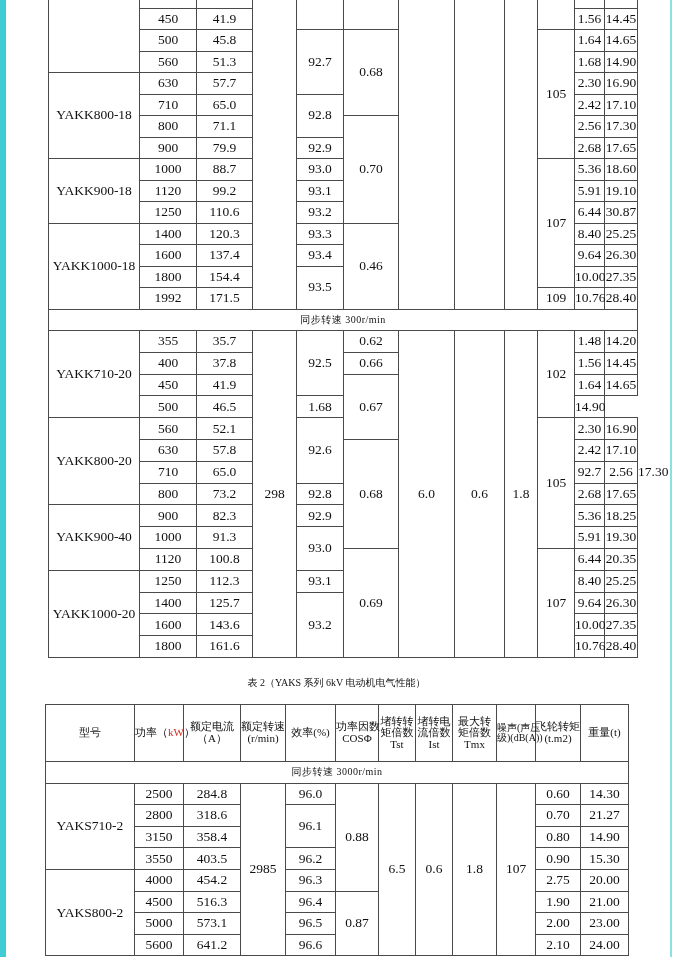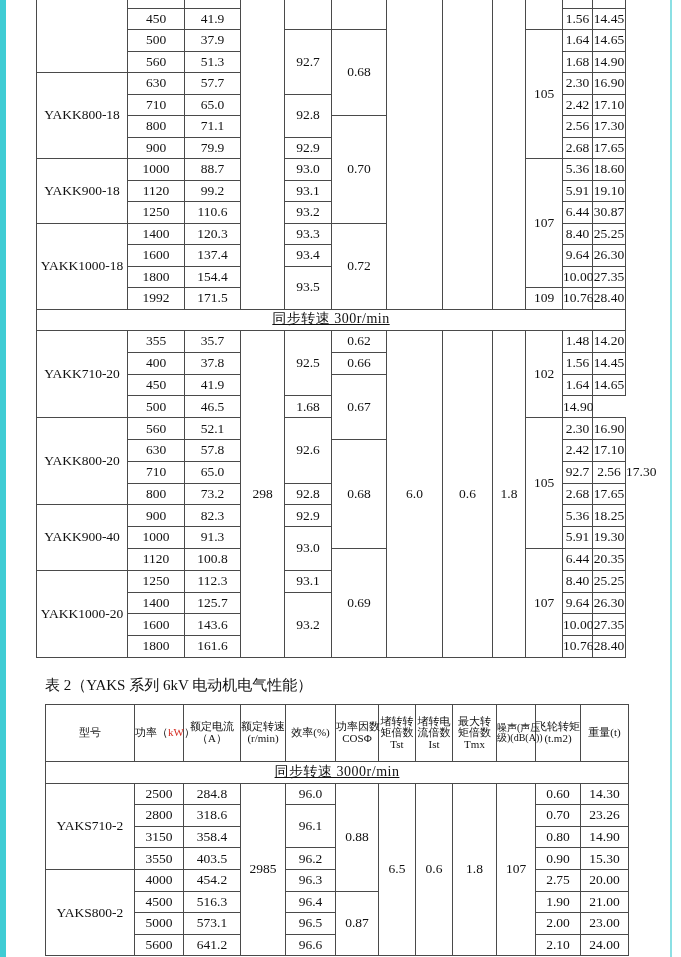--- a/index.html
+++ b/index.html
@@ -13,36 +13,36 @@
   #right-line{position:absolute;left:670px;top:0;width:2px;height:957px;}
   table{border-collapse:collapse;table-layout:fixed;position:absolute;}
   td,th{
     border:1px solid #4a4a4a;
     text-align:center;vertical-align:middle;
     padding:0;line-height:1.05;
     font-size:13.5px;font-weight:normal;
     white-space:nowrap;overflow:visible;
   }
   td.ct{border-top:none;}
-  #table1{left:36px;top:0;width:589px;}
+  #table1{left:48px;top:0;width:589px;}
   #table2{left:45px;top:704px;width:583px;}
   #table1 tr{height:21.5px;}
   #table1 tr.stub{height:8px;}
   #table1 tr.s2{height:21.8px;}
   #table2 tr{height:21.6px;}
   #table2 tr.head{height:57px;}
   tr.sync-row{height:20px;}
-  tr.sync-row td{font-size:14px;letter-spacing:0.5px;text-decoration:underline;}
+  tr.sync-row td{font-size:10px;letter-spacing:0.5px;}
   th div{white-space:nowrap;}
   #table2 th{font-size:11px;}
   #table2 th.small{font-size:10px;}
   .red{color:#d42a20;}
   #table2-title{
     position:absolute;left:45px;top:676px;width:583px;height:22px;
-    font-size:15px;color:#111;
+    text-align:center;font-size:10px;color:#111;
   }
 </style>
 </head>
 <body>
 
 <div id="left-bar" style="background: rgb(63, 204, 212);"></div>
 <div id="right-line" style="background: rgb(139, 224, 228);"></div>
 
 <table id="table1">
     <colgroup>
@@ -75,21 +75,21 @@
         <td class="ct"></td>
       </tr>
       <tr>
         <td>450</td>
         <td>41.9</td>
         <td>1.56</td>
         <td>14.45</td>
       </tr>
       <tr>
         <td>500</td>
-        <td>37.9</td>
+        <td>45.8</td>
         <td rowspan="3">92.7</td>
         <td rowspan="4">0.68</td>
         <td rowspan="6">105</td>
         <td>1.64</td>
         <td>14.65</td>
       </tr>
       <tr>
         <td>560</td>
         <td>51.3</td>
         <td>1.68</td>
@@ -144,21 +144,21 @@
         <td>110.6</td>
         <td>93.2</td>
         <td>6.44</td>
         <td>30.87</td>
       </tr>
       <tr>
         <td rowspan="4">YAKK1000-18</td>
         <td>1400</td>
         <td>120.3</td>
         <td>93.3</td>
-        <td rowspan="4">0.72</td>
+        <td rowspan="4">0.46</td>
         <td>8.40</td>
         <td>25.25</td>
       </tr>
       <tr>
         <td>1600</td>
         <td>137.4</td>
         <td>93.4</td>
         <td>9.64</td>
         <td>26.30</td>
       </tr>
@@ -378,21 +378,21 @@
         <td rowspan="8">1.8</td>
         <td rowspan="8">107</td>
         <td>0.60</td>
         <td>14.30</td>
       </tr>
       <tr class="s2">
         <td>2800</td>
         <td>318.6</td>
         <td rowspan="2">96.1</td>
         <td>0.70</td>
-        <td>23.26</td>
+        <td>21.27</td>
       </tr>
       <tr class="s2">
         <td>3150</td>
         <td>358.4</td>
         <td>0.80</td>
         <td>14.90</td>
       </tr>
       <tr class="s2">
         <td>3550</td>
         <td>403.5</td>

